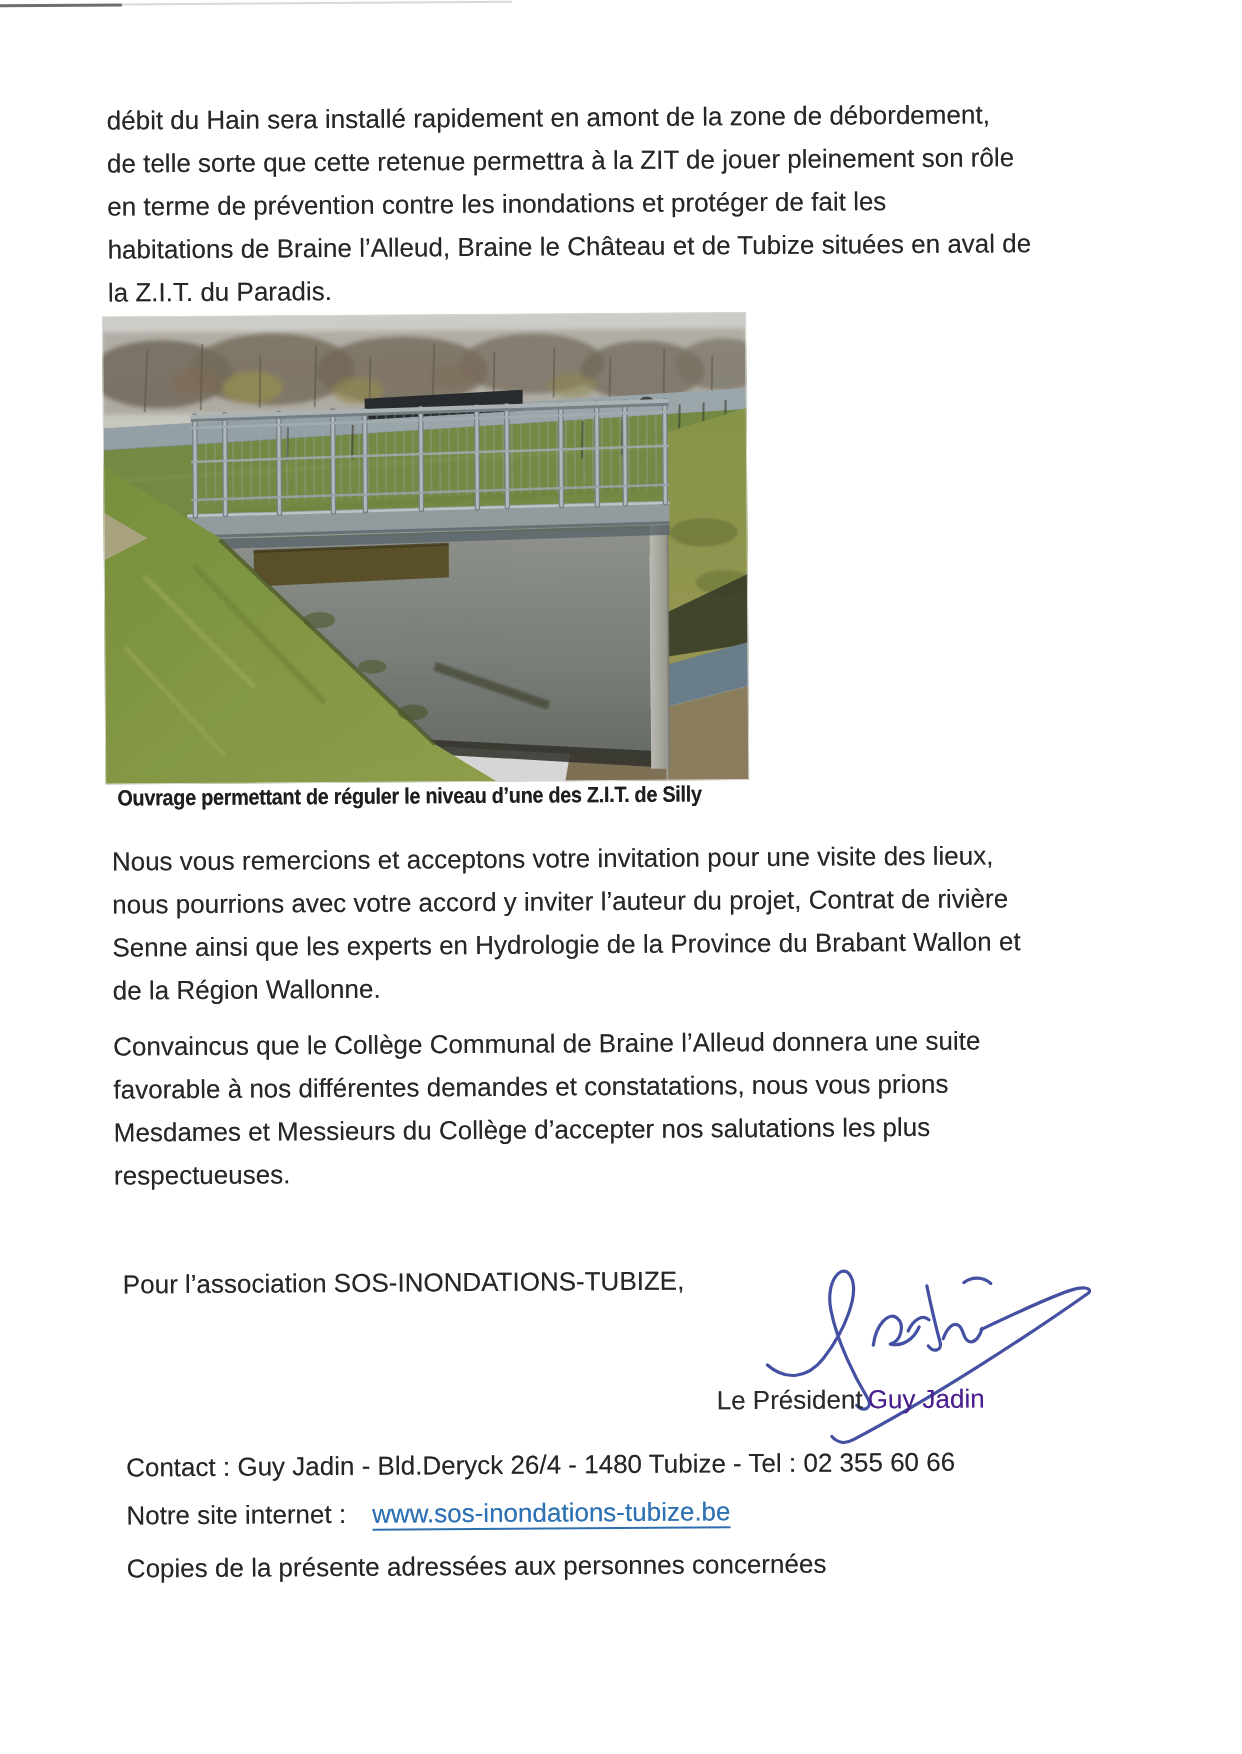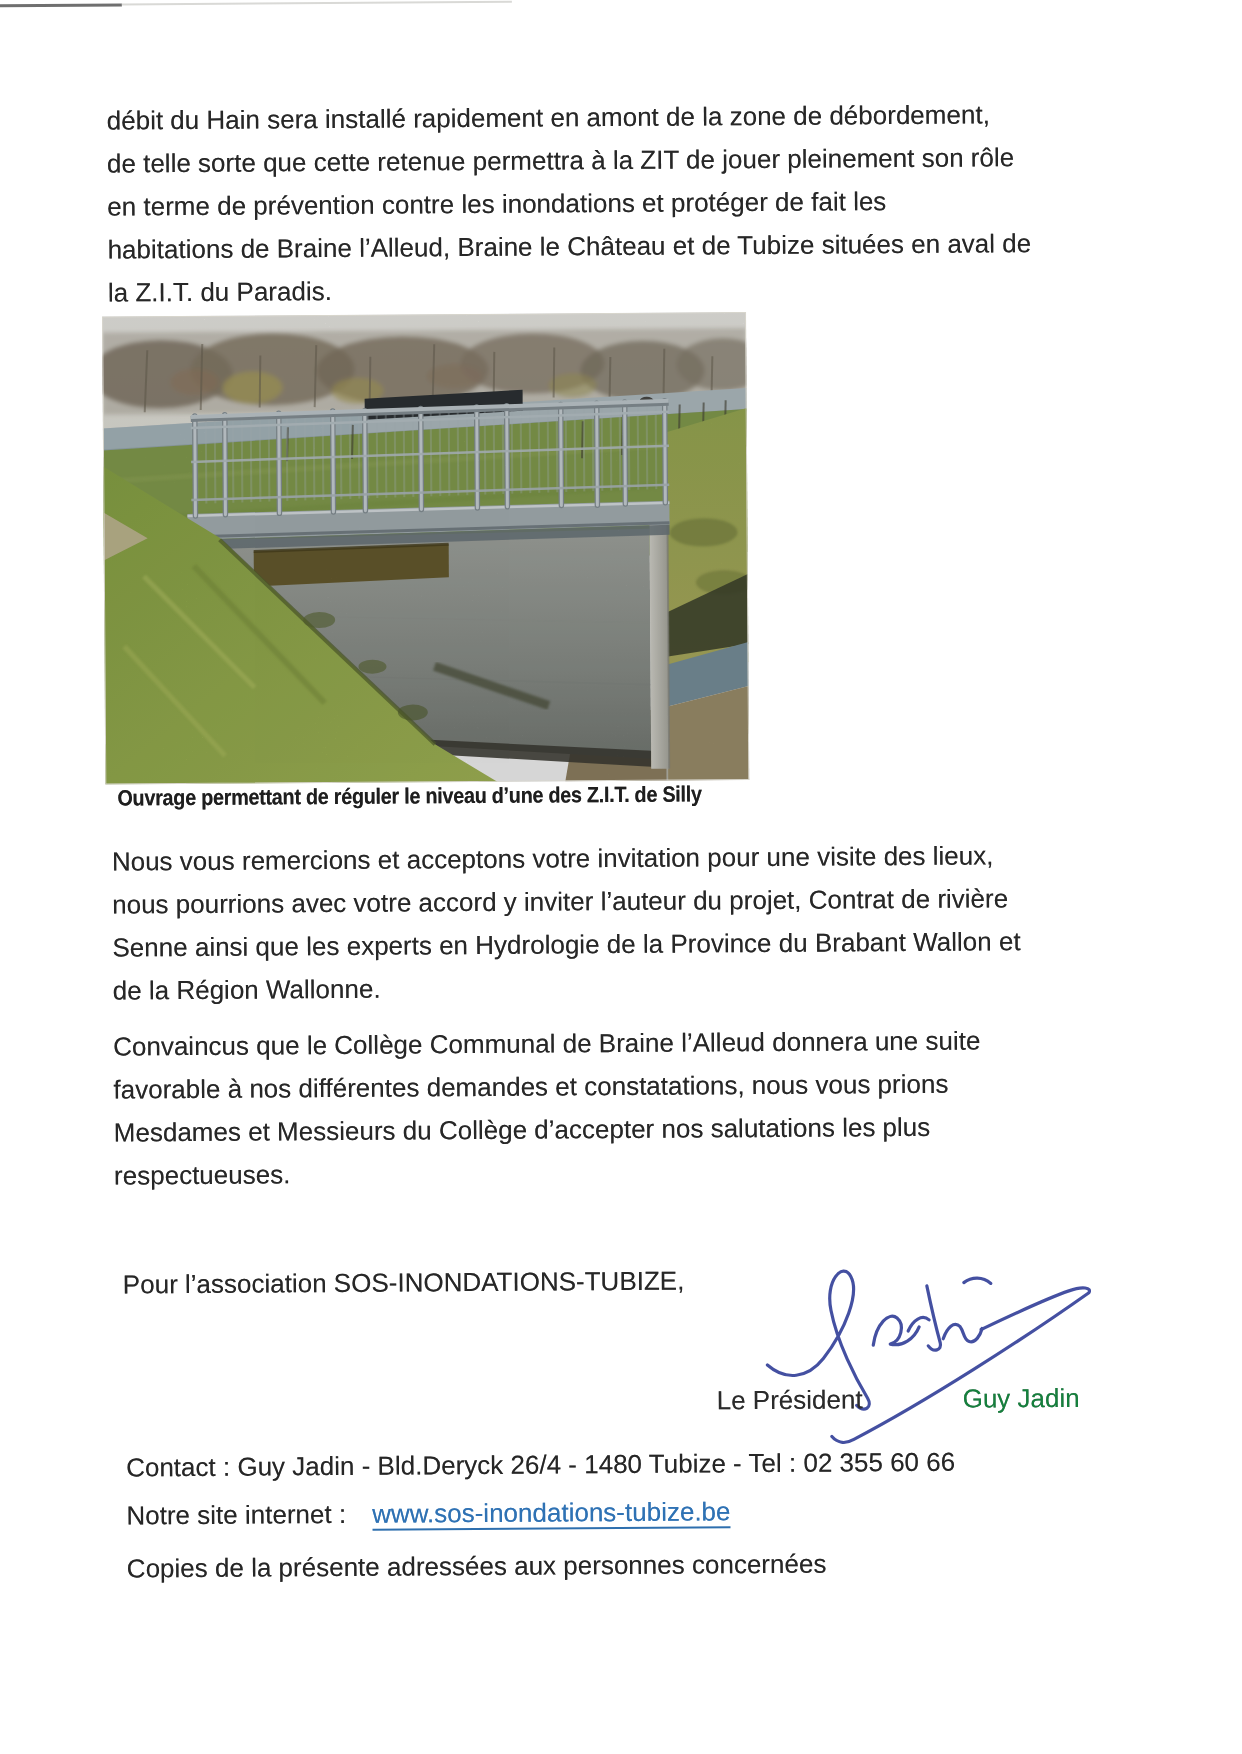--- a/index.html
+++ b/index.html
@@ -15,21 +15,21 @@
   .p2{top:837px;}
   .p3{top:1022px;}
   .photo{position:absolute;left:106px;top:313px;width:644px;height:468px;}
   .caption{position:absolute;left:118px;top:782px;font-size:22px;font-weight:bold;
            letter-spacing:-0.3px;color:#1e1e1e;text-shadow:0 0 0.6px rgba(20,20,20,.6);}
   .caption span{display:inline-block;transform:scaleX(.9);transform-origin:left top;white-space:pre;}
   .assoc{position:absolute;left:120px;top:1266px;font-size:26px;color:#272727;
          text-shadow:0 0 0.5px rgba(35,35,35,.55);white-space:pre;}
   .sig-title{position:absolute;left:713px;top:1386px;font-size:26px;color:#2b2b2b;
              text-shadow:0 0 0.5px rgba(35,35,35,.5);}
-  .sig-name{position:absolute;left:959px;top:1386px;font-size:26px;color:#15803d;
+  .sig-name{position:absolute;left:864px;top:1386px;font-size:26px;color:#4c1d95;
             text-shadow:0 0 0.5px rgba(35,35,35,.5);}
   .signature{position:absolute;left:740px;top:1248px;width:370px;height:212px;}
   .contact{position:absolute;left:122px;top:1449px;font-size:26px;white-space:pre;
            text-shadow:0 0 0.5px rgba(35,35,35,.5);}
   .site{position:absolute;left:122px;top:1497px;font-size:26px;white-space:pre;
         text-shadow:0 0 0.5px rgba(35,35,35,.5);}
   .site a{color:#2f72b4;text-decoration:none;border-bottom:2.5px solid #2e6fae;
           margin-left:26px;text-shadow:0 0 0.6px rgba(47,114,180,.7);}
   .copies{position:absolute;left:122px;top:1550px;font-size:26px;white-space:pre;
           text-shadow:0 0 0.5px rgba(35,35,35,.5);}

